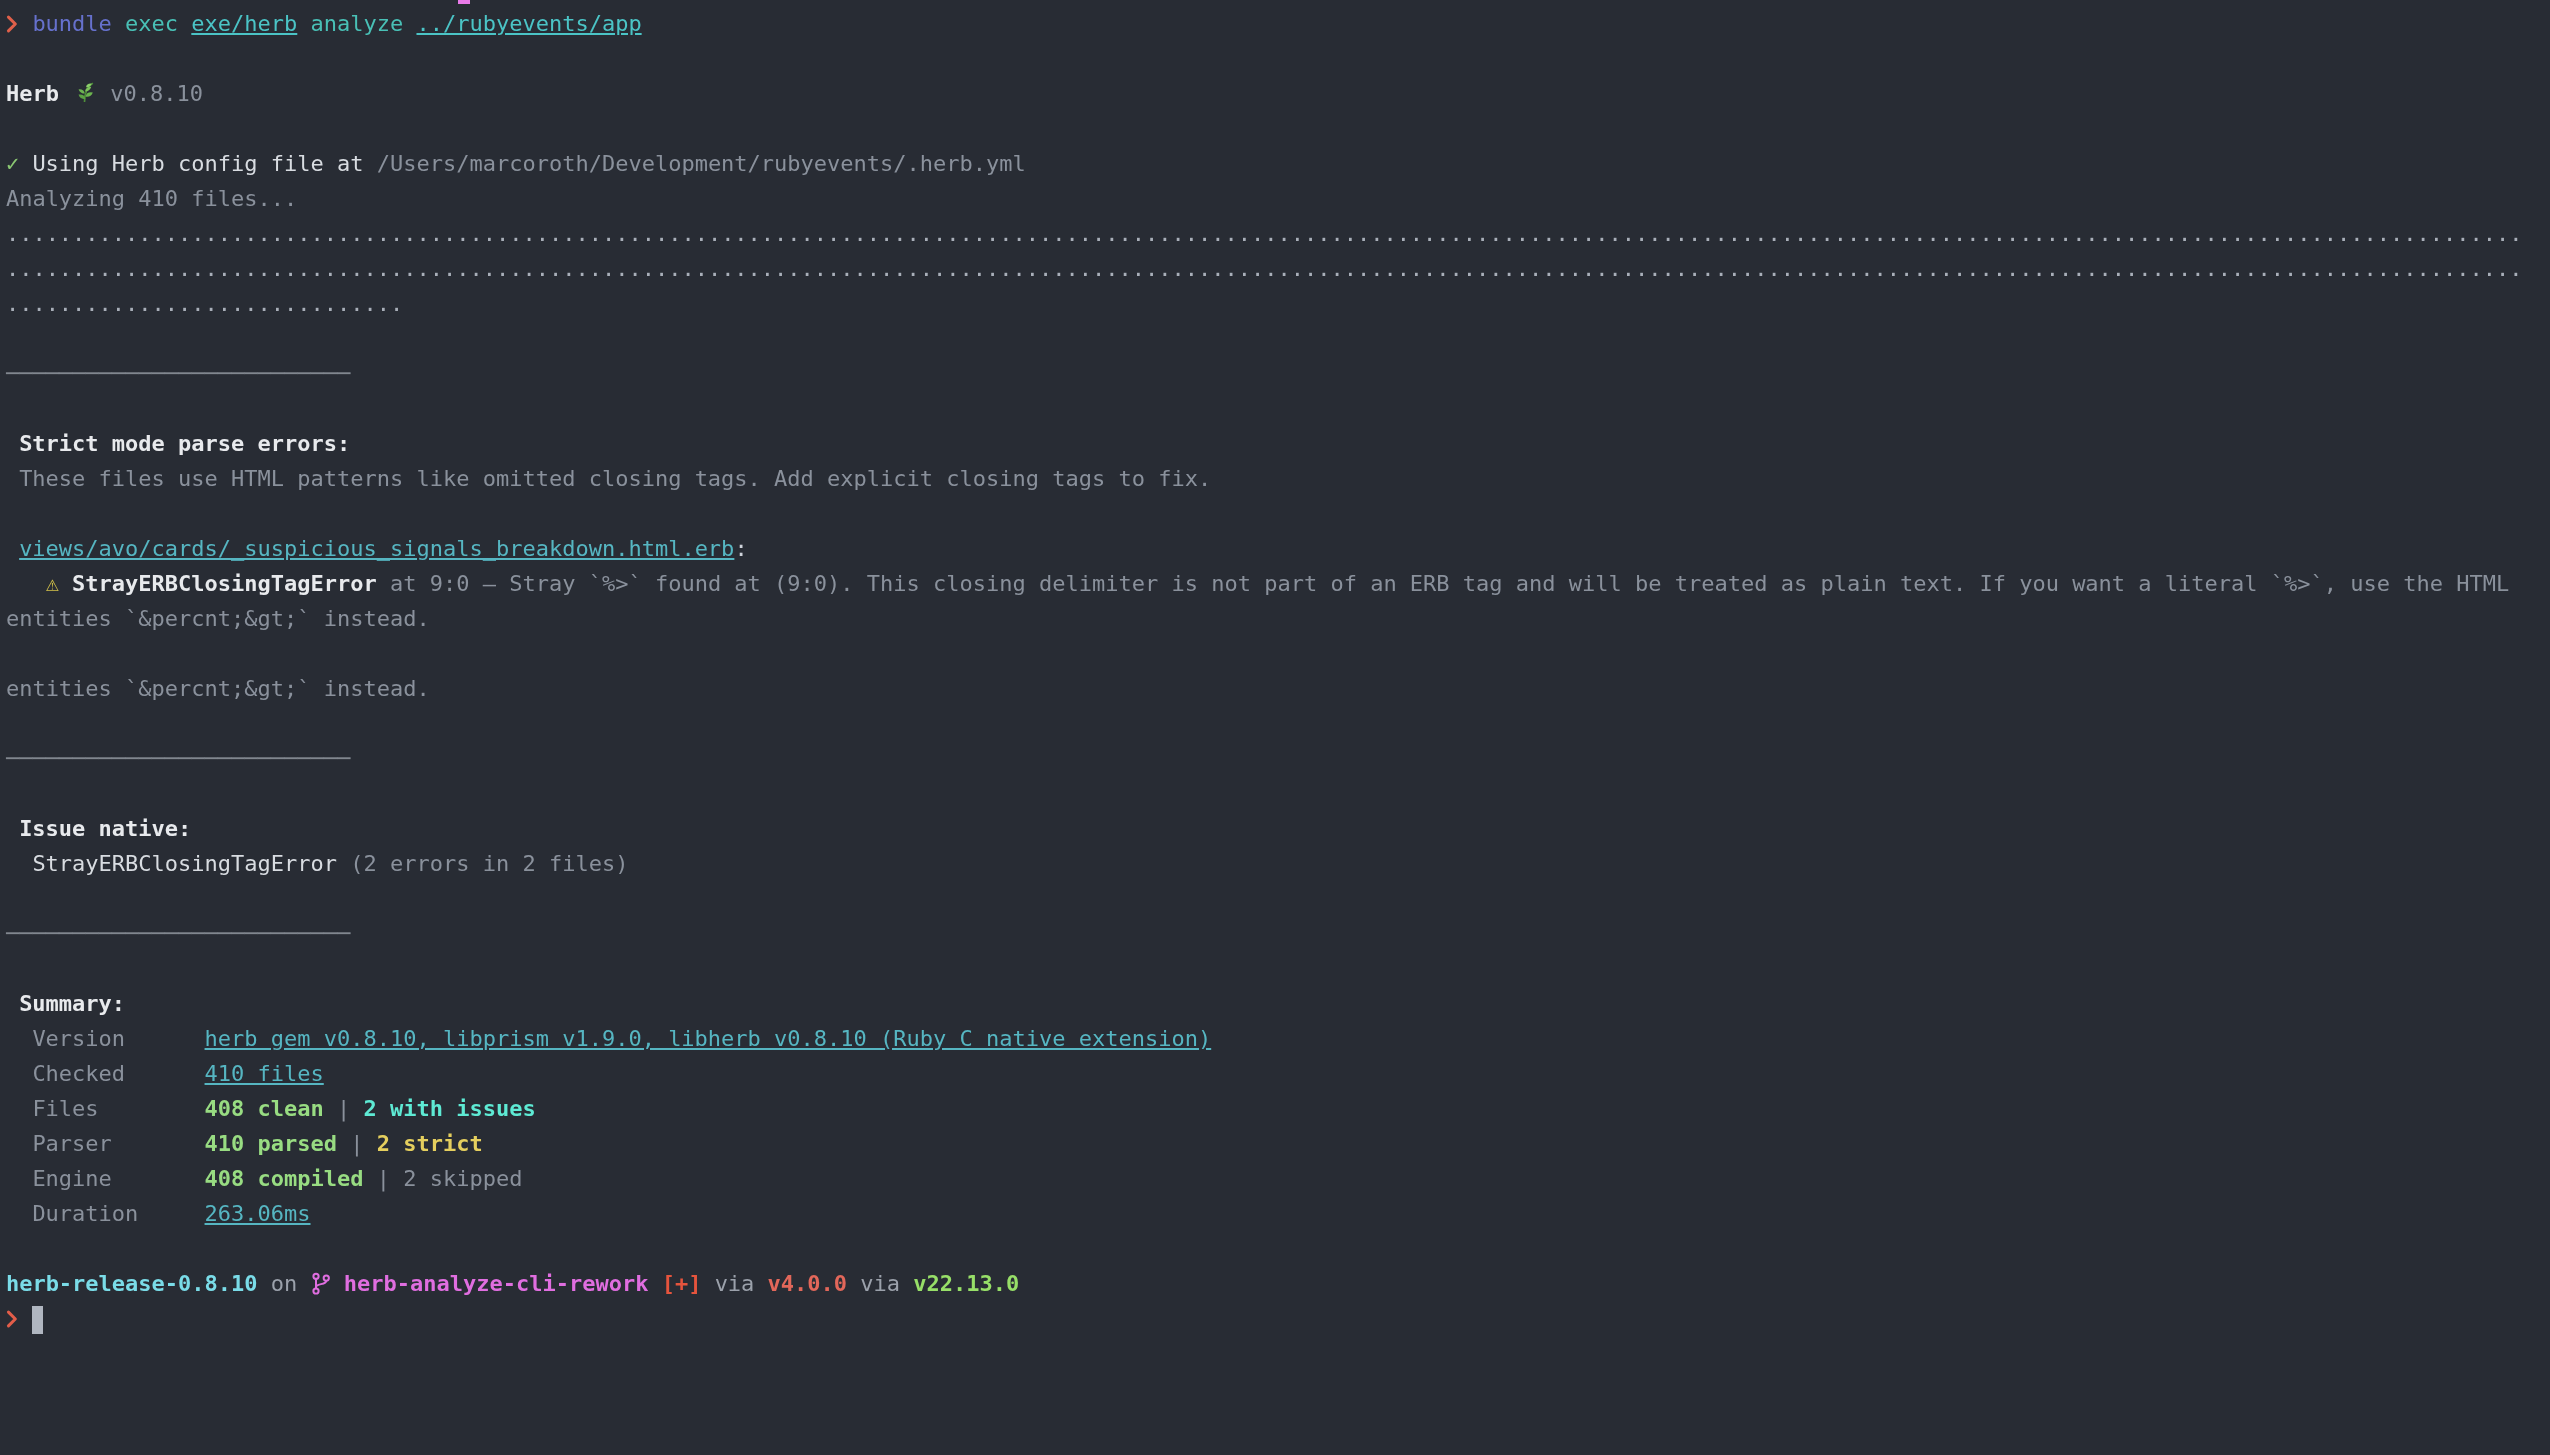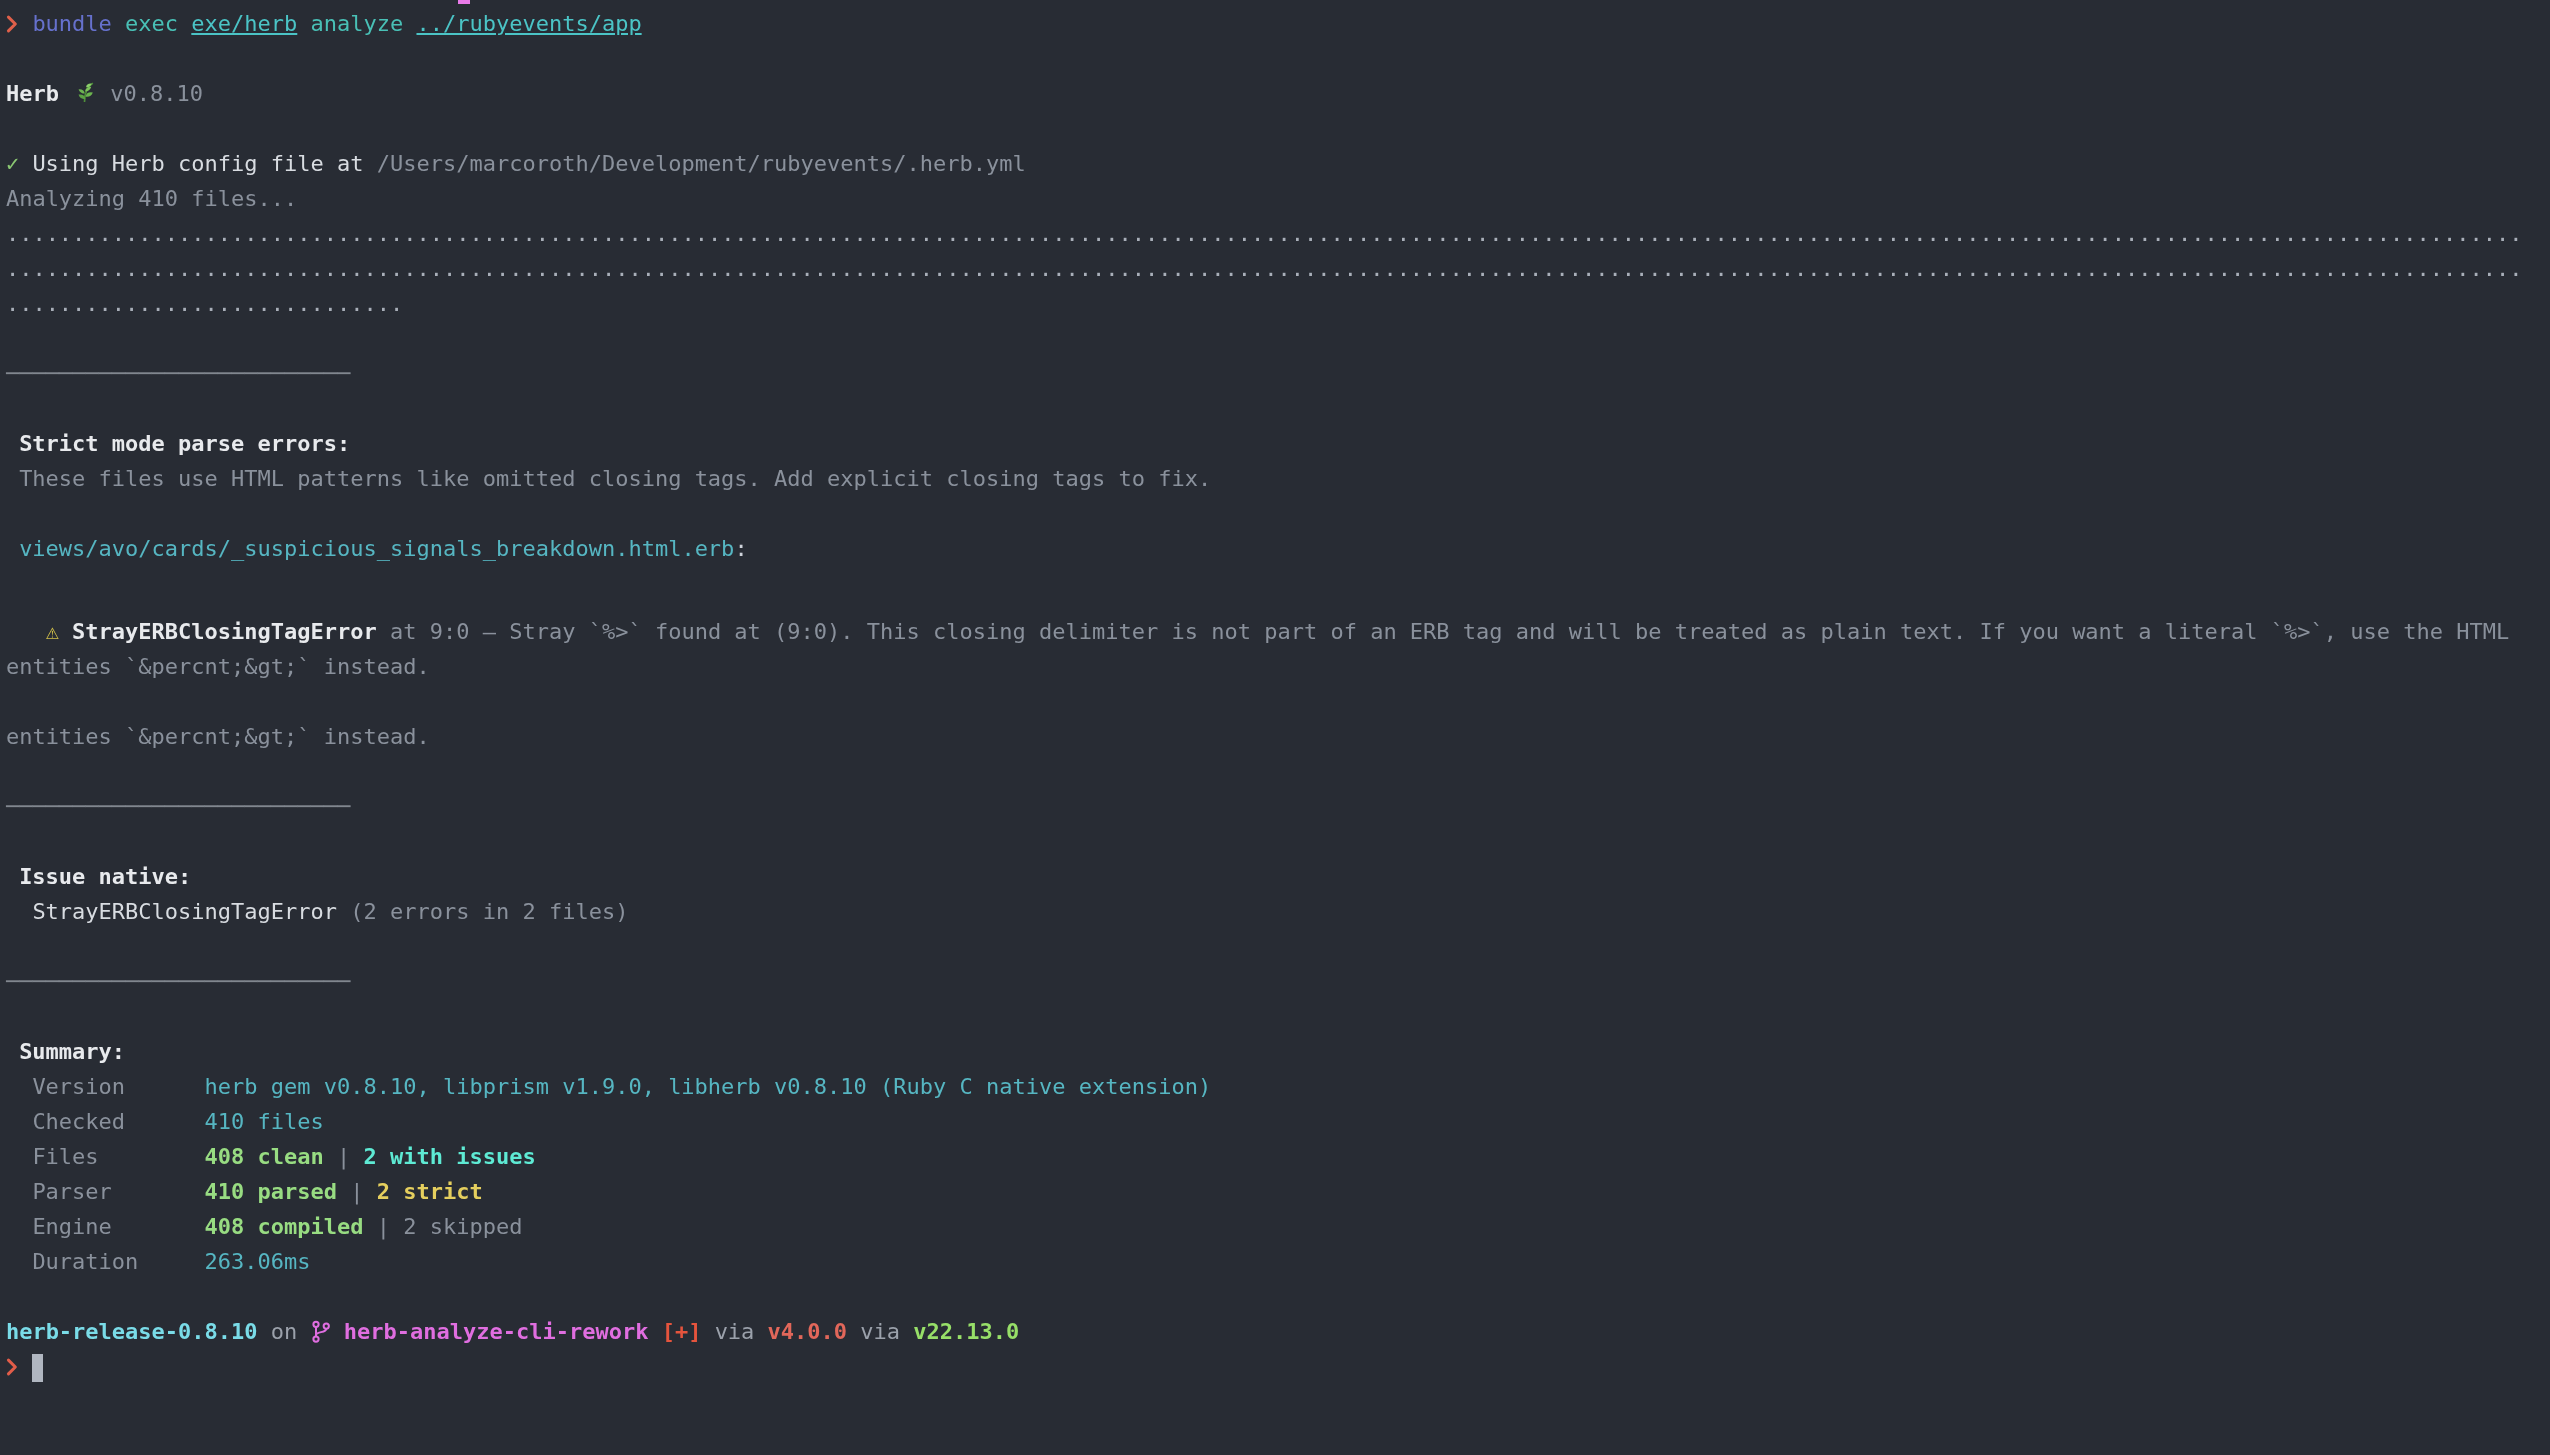--- a/index.html
+++ b/index.html
@@ -13,34 +13,34 @@
     color: #ced3da;
   }
   .term {
     position: relative;
     width: 2084px; height: 1455px;
     padding: 5.9px 0 0 5.9px;
   }
   .line { height: 35px; line-height: 35px; white-space: pre; }
   .ind1 { padding-left: 1ch; }
   .ind2 { padding-left: 2ch; }
-  .ind3 { padding-left: 3ch; margin-top: 48px; }
+  .ind3 { padding-left: 3ch; }
   .m1 { margin-left: 1ch; }
   .w2 { display: inline-block; width: 2ch; }
 
   .fg       { color: #ced3da; }
   .white-b  { color: #e8eaed; font-weight: bold; }
   .white    { color: #d8dce1; text-align: center; }
   .dim      { color: #8a919c; }
   .dots     { color: #a9afb9; }
   .divider  { color: #81878f; }
   .blue     { color: #6671cd; }
   .teal     { color: #49c0b6; }
   .teal-u   { color: #4bc4c6; text-decoration: underline; }
-  .cyan     { color: #56b6c2; }
+  .cyan     { color: #56b6c2; text-decoration: underline; }
   .green    { color: #8ac772; }
   .warn     { color: #d2c049; }
   .green-b  { color: #98dc82; font-weight: bold; }
   .red-b    { color: #5eead4; font-weight: bold; }
   .yellow-b { color: #e5cf5e; font-weight: bold; }
   .pcyan-b  { color: #7adce8; font-weight: bold; }
   .magenta-b{ color: #e06ee0; font-weight: bold; }
   .gitadd-b { color: #e5543d; font-weight: bold; }
   .ruby-b   { color: #e2675a; font-weight: bold; }
   .node-b   { color: #97df68; font-weight: bold; }

